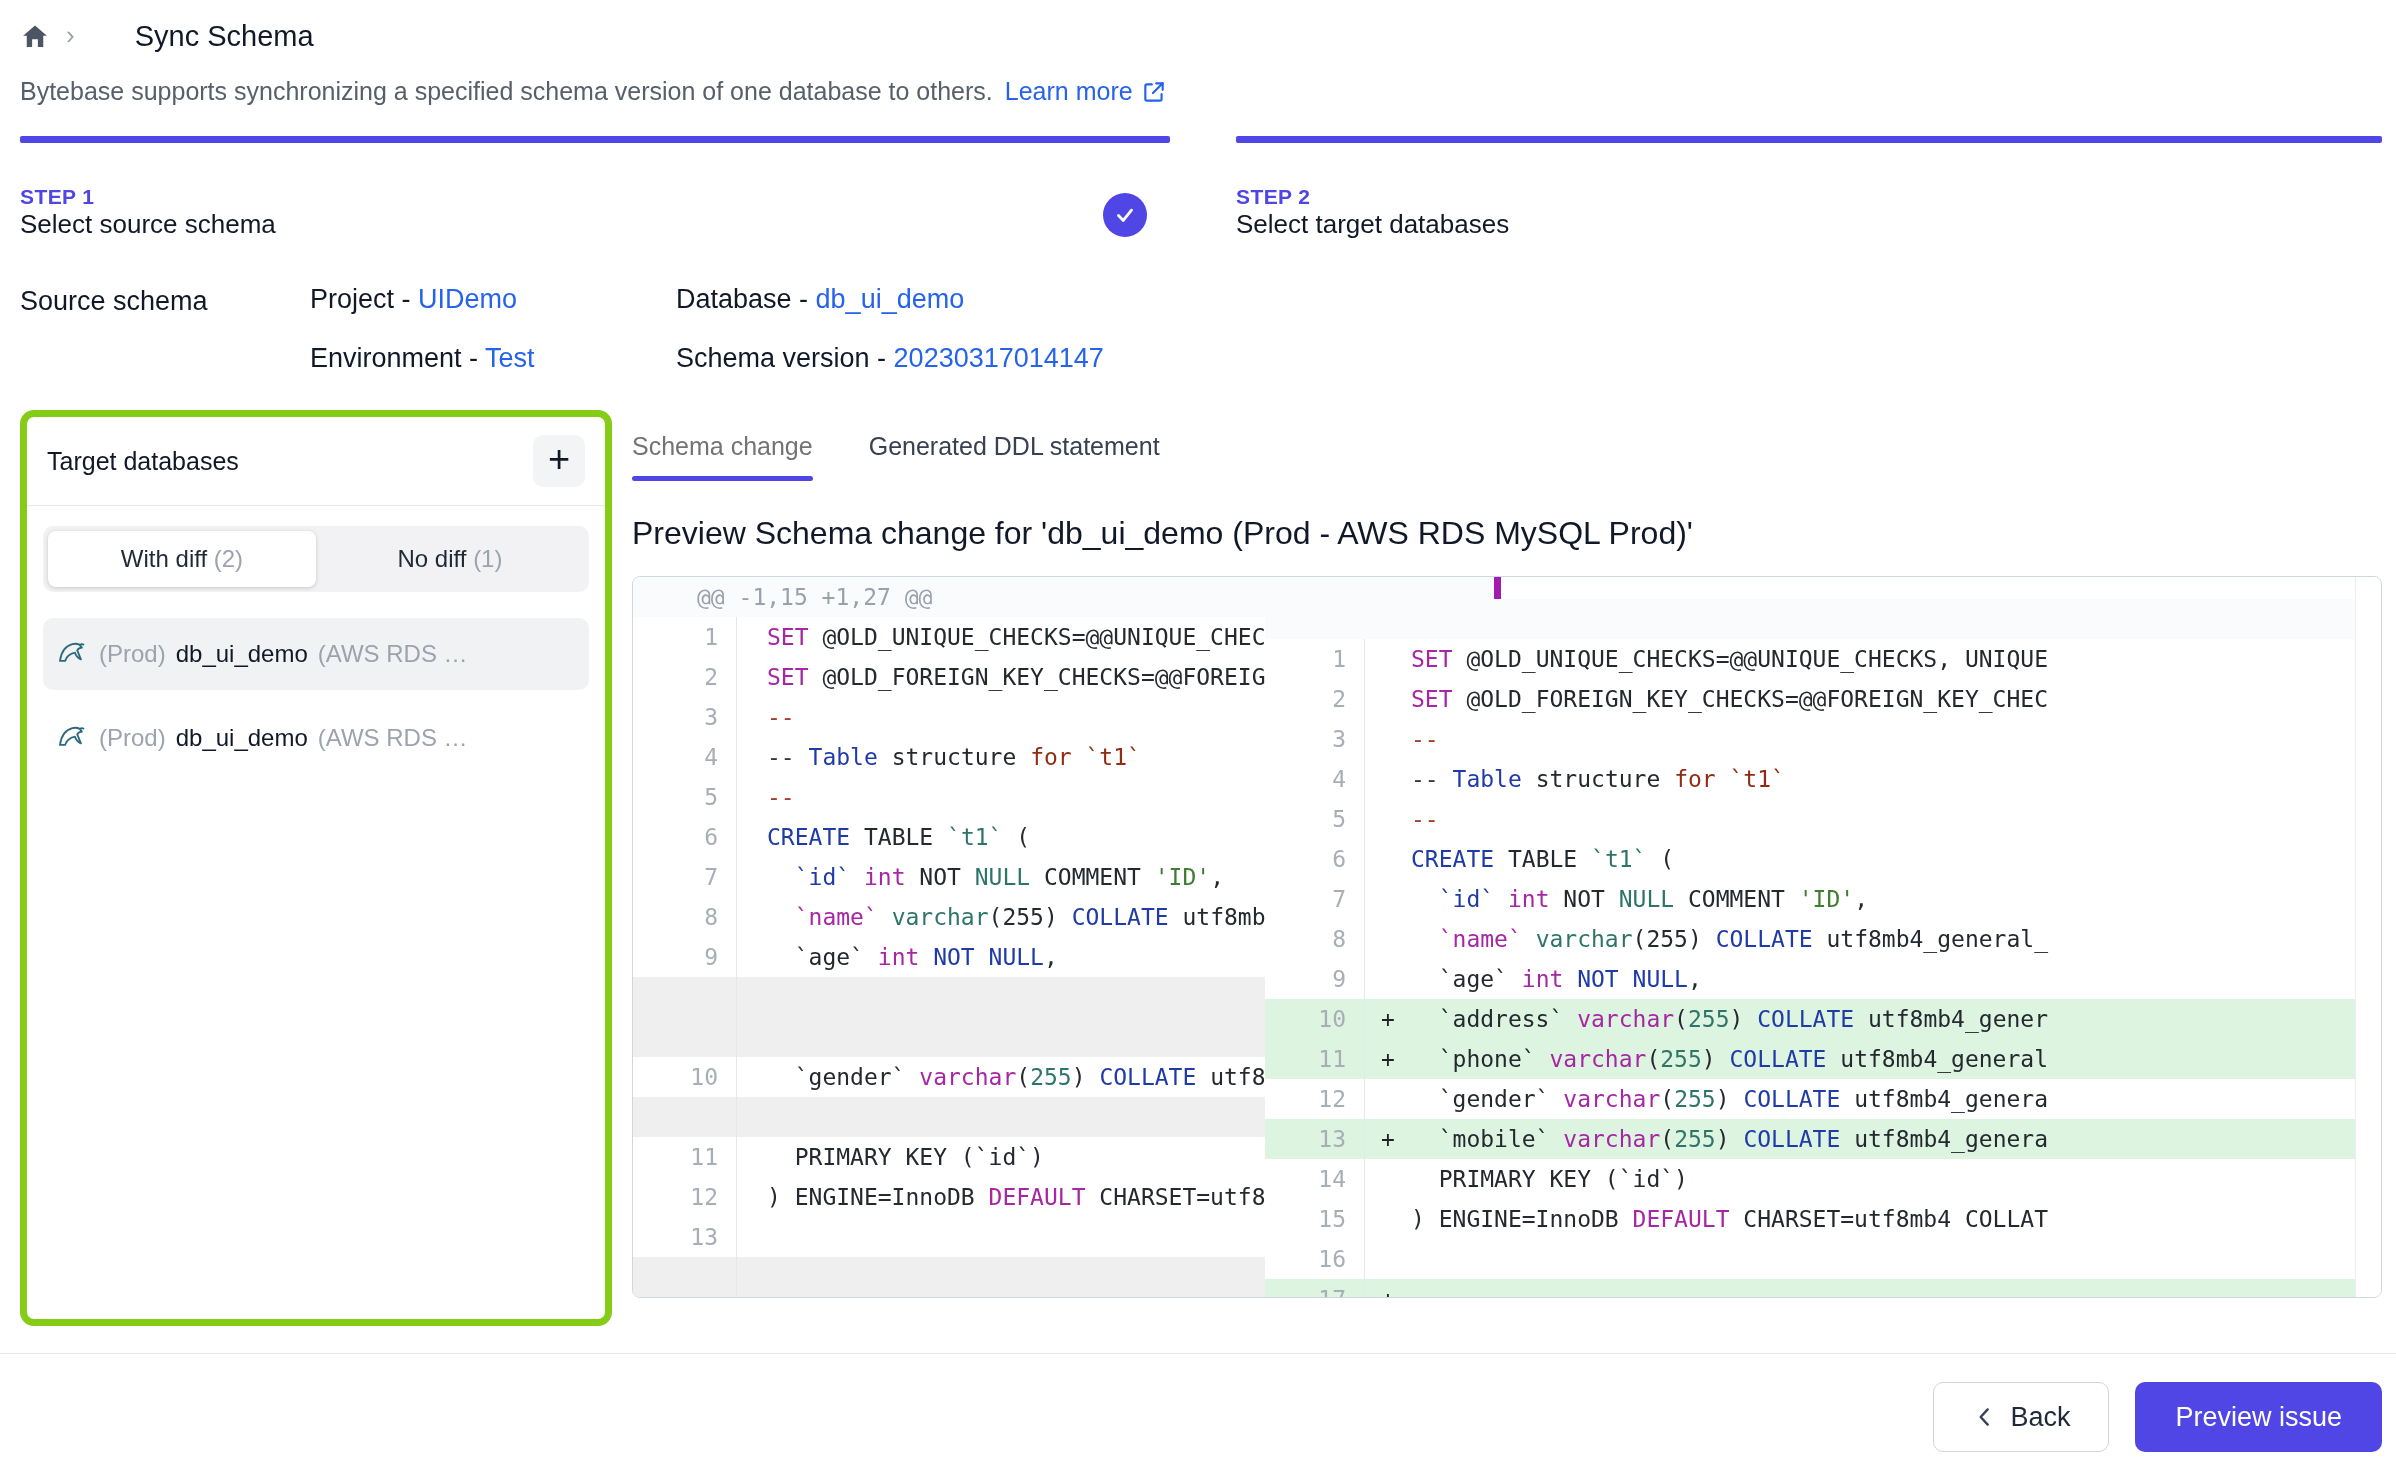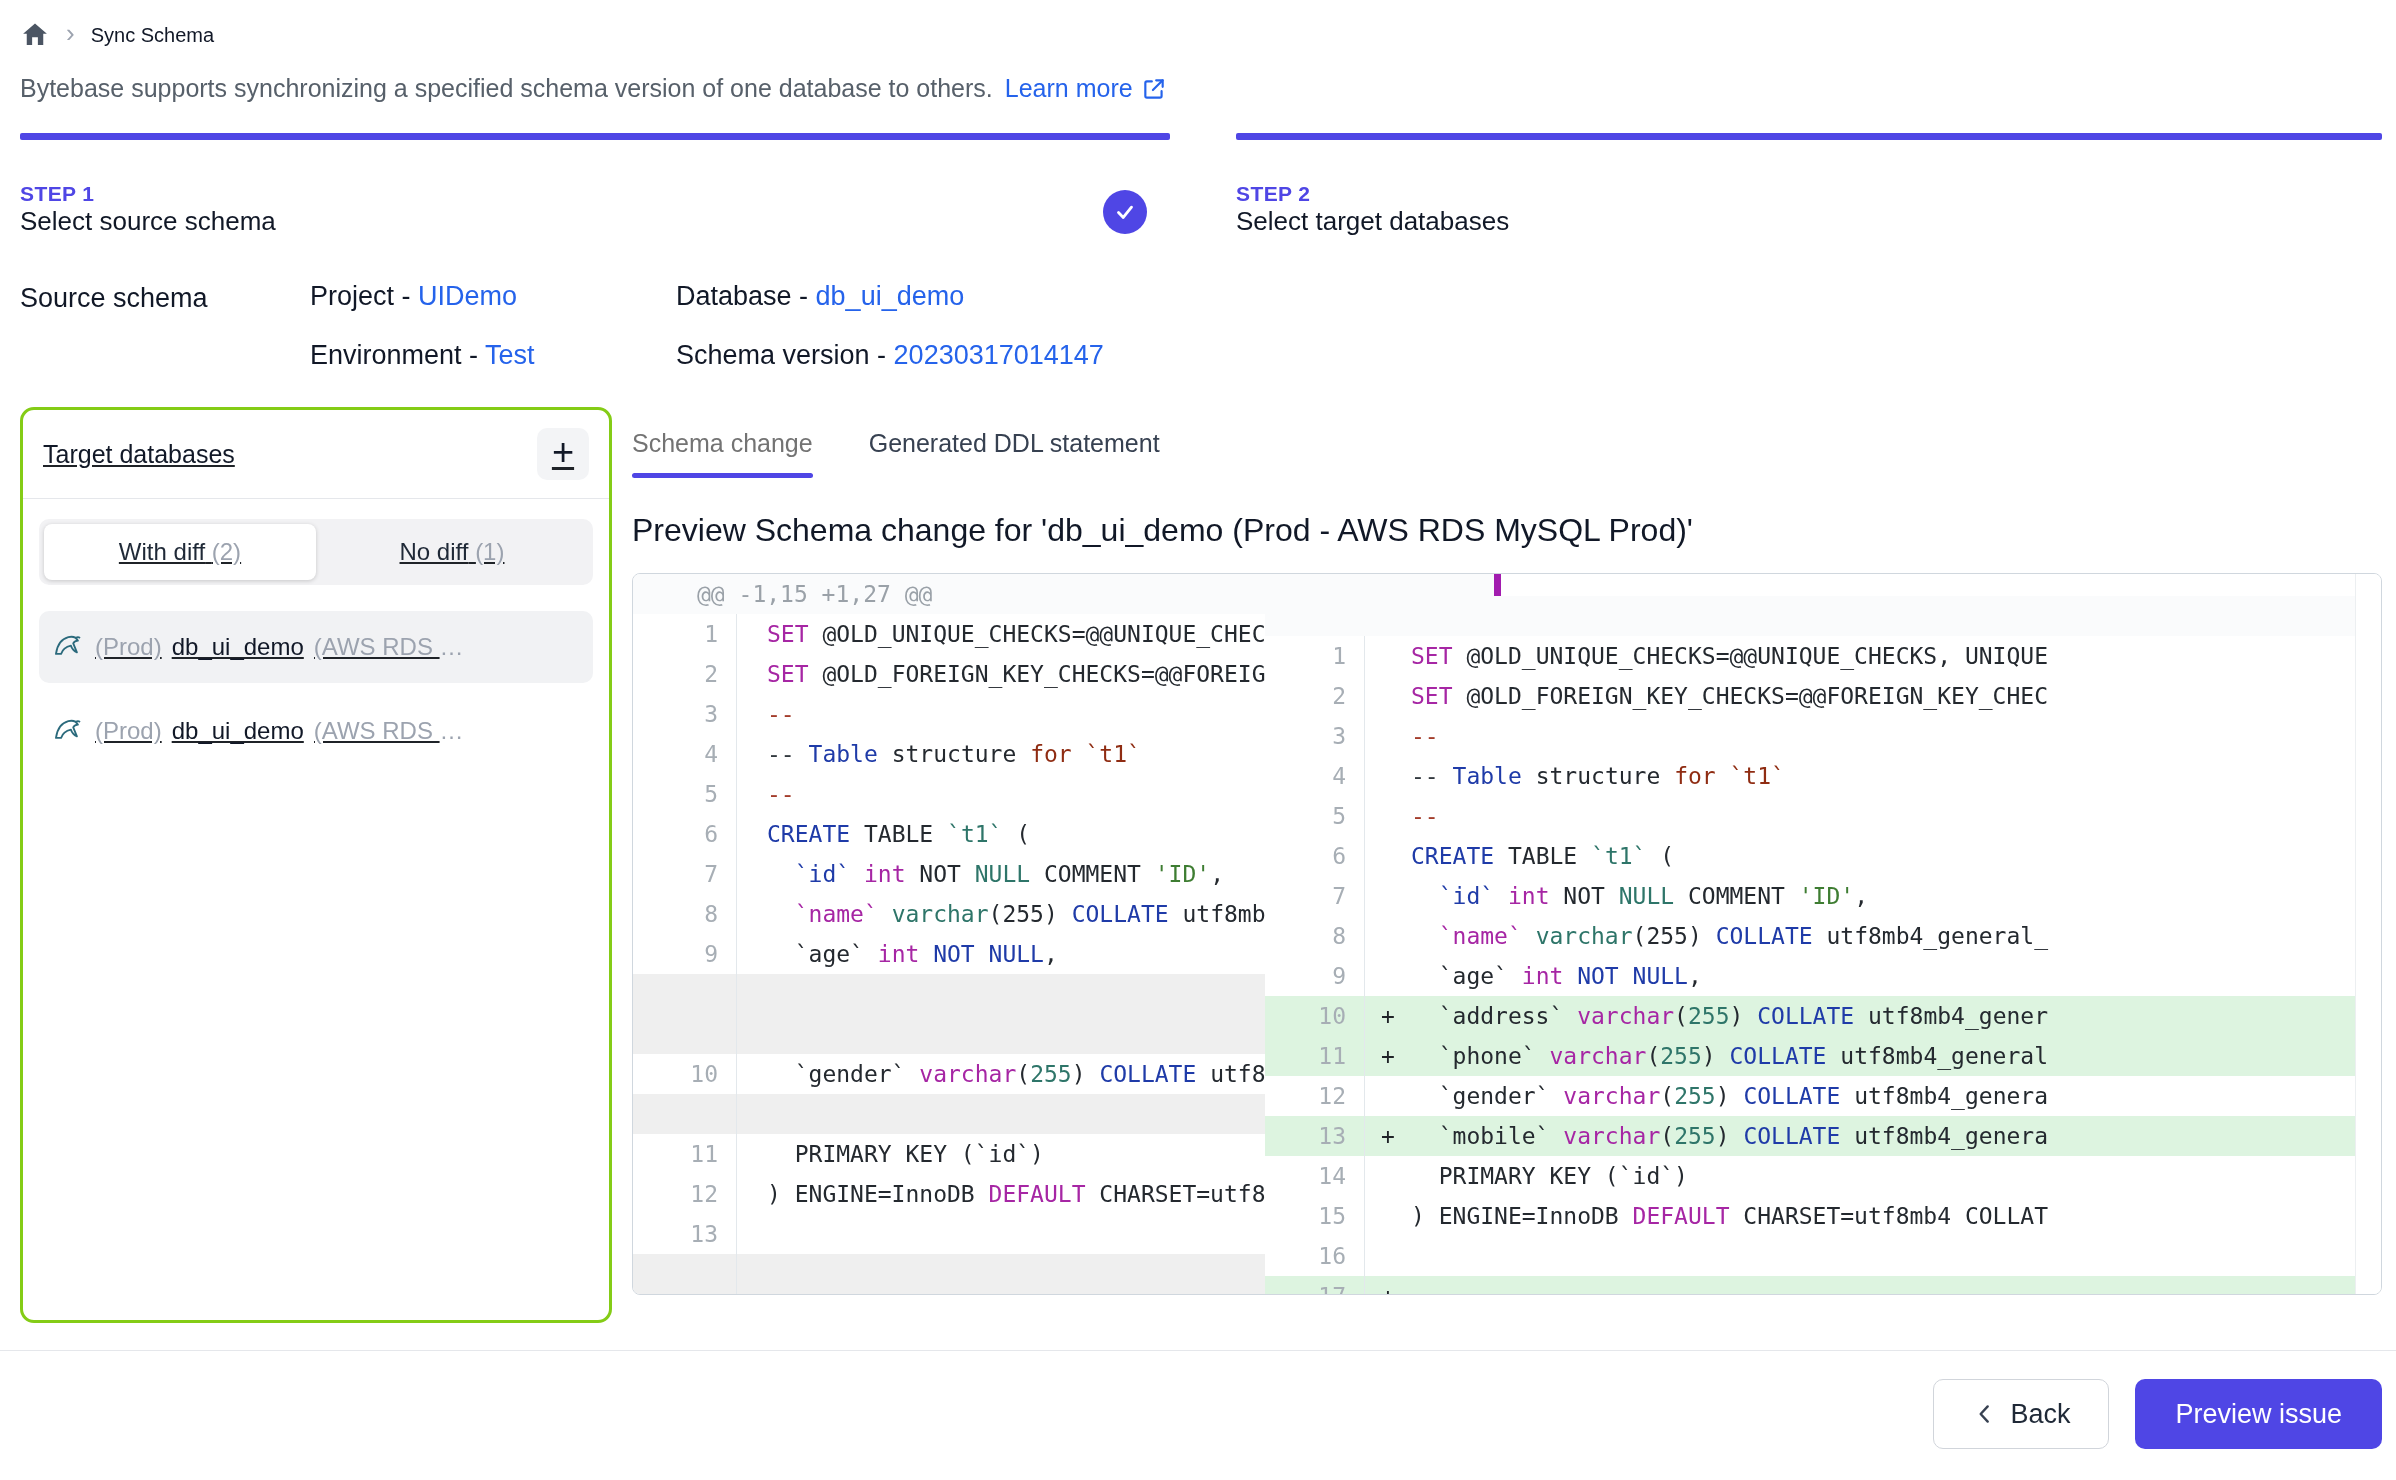--- a/index.html
+++ b/index.html
@@ -4,21 +4,21 @@
 <style>
   * { box-sizing: border-box; }
   html,body { margin:0; padding:0; background:#fff; }
   body { font-family:"Liberation Sans", sans-serif; color:#1f2328; }
   .page { width:2396px; height:1480px; position:relative; overflow:hidden; background:#fff; }
 
   
   .breadcrumb { display:flex; align-items:center; gap:16px; padding:20px 20px 0 20px; }
   .breadcrumb .home { width:30px; height:30px; display:flex; align-items:center; }
   .crumb-sep { color:#9ca3af; font-size:26px; line-height:1; transform:translateY(-2px); }
-  .crumb-title { font-size:20px; font-weight:500; color:#111827; }
+  .crumb-title { font-size:29px; font-weight:500; color:#111827;margin-left:44px; }
 
   
   .desc { padding:0 20px; margin-top:24px; font-size:25px; color:#57606a; display:flex; align-items:center; gap:8px; }
   .desc .learn { color:#2563eb; margin-left:4px; }
   .ext-icon { width:26px; height:26px; display:inline-flex; }
 
   
   .steps { margin-top:30px; padding:0 14px 0 20px; display:flex; position:relative; }
   .step-col { display:flex; flex-direction:column; }
   .step-col.one { width:1150px; margin-right:66px; }
@@ -33,21 +33,21 @@
   .source { margin-top:44px; padding:0 20px; display:flex; font-size:27px; }
   .source-label { width:290px; color:#111827; padding-top:2px; }
   .source-fields { display:grid; grid-template-columns:338px auto; row-gap:34px;gap:28px; }
   .field { white-space:nowrap; }
   .field .f-name { color:#111827; }
   .field .f-value { color:#2563eb; }
 
   
   .main { position:relative; margin-top:36px; height:943px; }
   .panel { position:absolute; left:20px; top:0; width:592px; height:916px; background:#fff;
-    border:3px solid #84cc16; border-radius:14px;text-decoration:underline; }
+    border:7px solid #84cc16; border-radius:14px; }
   .panel-header { display:flex; align-items:center; justify-content:space-between; padding:18px 20px; border-bottom:1px solid #e5e7eb; }
   .panel-title { font-size:25px; font-weight:500; color:#111827; }
   .add-btn { width:52px; height:52px; border-radius:10px; background:#f3f4f6; border:none;
     display:flex; align-items:center; justify-content:center; font-size:38px; font-weight:300; color:#111827; cursor:pointer; line-height:1; padding:0 0 4px 0; }
   .segmented { margin:20px 16px 0 16px; background:#f2f2f4; border-radius:10px; padding:5px; display:flex; }
   .seg-tab { flex:1; text-align:center; padding:14px 0; font-size:24px; color:#1f2937; border-radius:8px; cursor:pointer; }
   .seg-tab .count { color:#9ca3af; }
   .seg-tab.active { background:#fff; box-shadow:0 1px 4px rgba(0,0,0,.18); }
   .db-list { margin-top:26px; padding:0 16px; display:flex; flex-direction:column; gap:12px; }
   .db-item { display:flex; align-items:center; gap:10px; padding:16px 12px; border-radius:10px; font-size:24px; cursor:pointer; }

